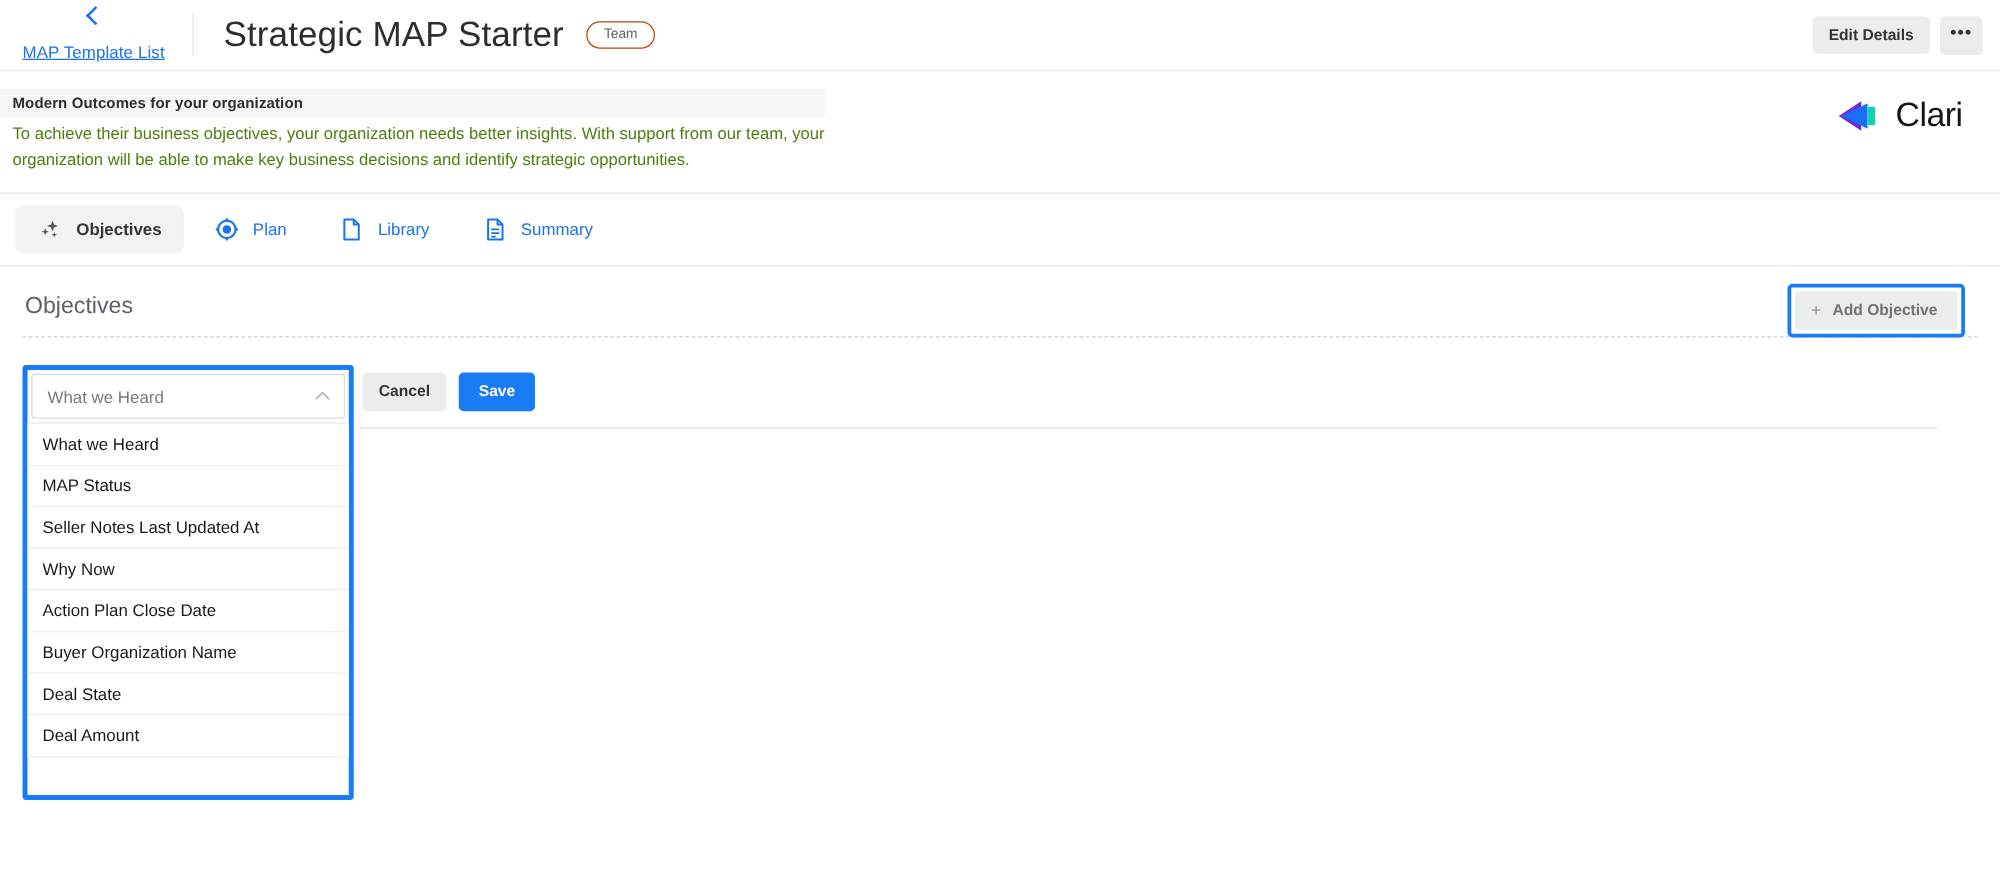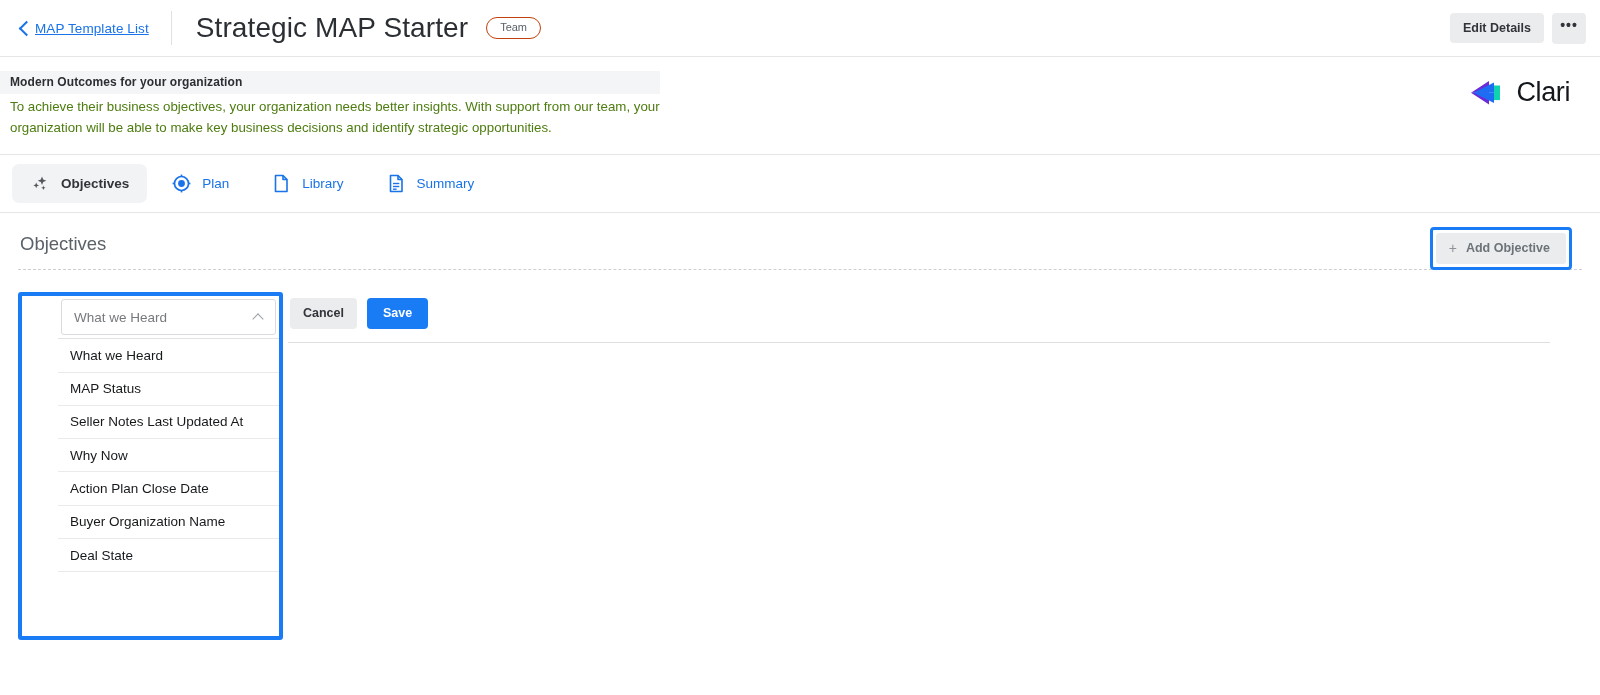--- a/index.html
+++ b/index.html
@@ -16,22 +16,23 @@
     height: 57px;
     display: flex;
     align-items: center;
     border-bottom: 1px solid #e4e6e8;
     padding: 0 14px 0 18px;
     background: #fff;
   }
   .back-link {
     display: flex;
     align-items: center;
-    gap: 3px;
-    cursor: pointer;
+    gap: 16px;
+    cursor: pointer;
+    flex-direction: column;
   }
   .chev-left {
     width: 11px; height: 11px;
     border-left: 2px solid #1a73e8;
     border-bottom: 2px solid #1a73e8;
     transform: rotate(45deg);
     margin-left: 3px;
   }
   .back-text {
     font-size: 13.5px;
@@ -200,21 +201,20 @@
   .select-outline {
     position: absolute;
     left: 18px;
     top: 22px;
     width: 265px;
     height: 348px;
     border: 4px solid #1a7cf5;
     border-radius: 3px;
     background: #fff;
     overflow: hidden;
-    padding-left: 36px;
   }
   .select-box {
     height: 36px;
     border: 1px solid #d9dbde;
     border-radius: 3px;
     margin: 3px;
     display: flex;
     align-items: center;
     padding: 0 10px 0 12px;
     background: #fff;
@@ -392,20 +392,21 @@
       <span class="chev-up"></span>
     </div>
     <div class="opt-list">
       <div class="opt">What we Heard</div>
       <div class="opt">MAP Status</div>
       <div class="opt">Seller Notes Last Updated At</div>
       <div class="opt">Why Now</div>
       <div class="opt">Action Plan Close Date</div>
       <div class="opt">Buyer Organization Name</div>
       <div class="opt">Deal State</div>
+      <div class="opt">Deal Amount</div>
     </div>
   </div>
 
   <div class="form-actions">
     <button class="btn-cancel">Cancel</button>
     <button class="btn-save">Save</button>
   </div>
 
   <div class="row-rule"></div>
 </div>

